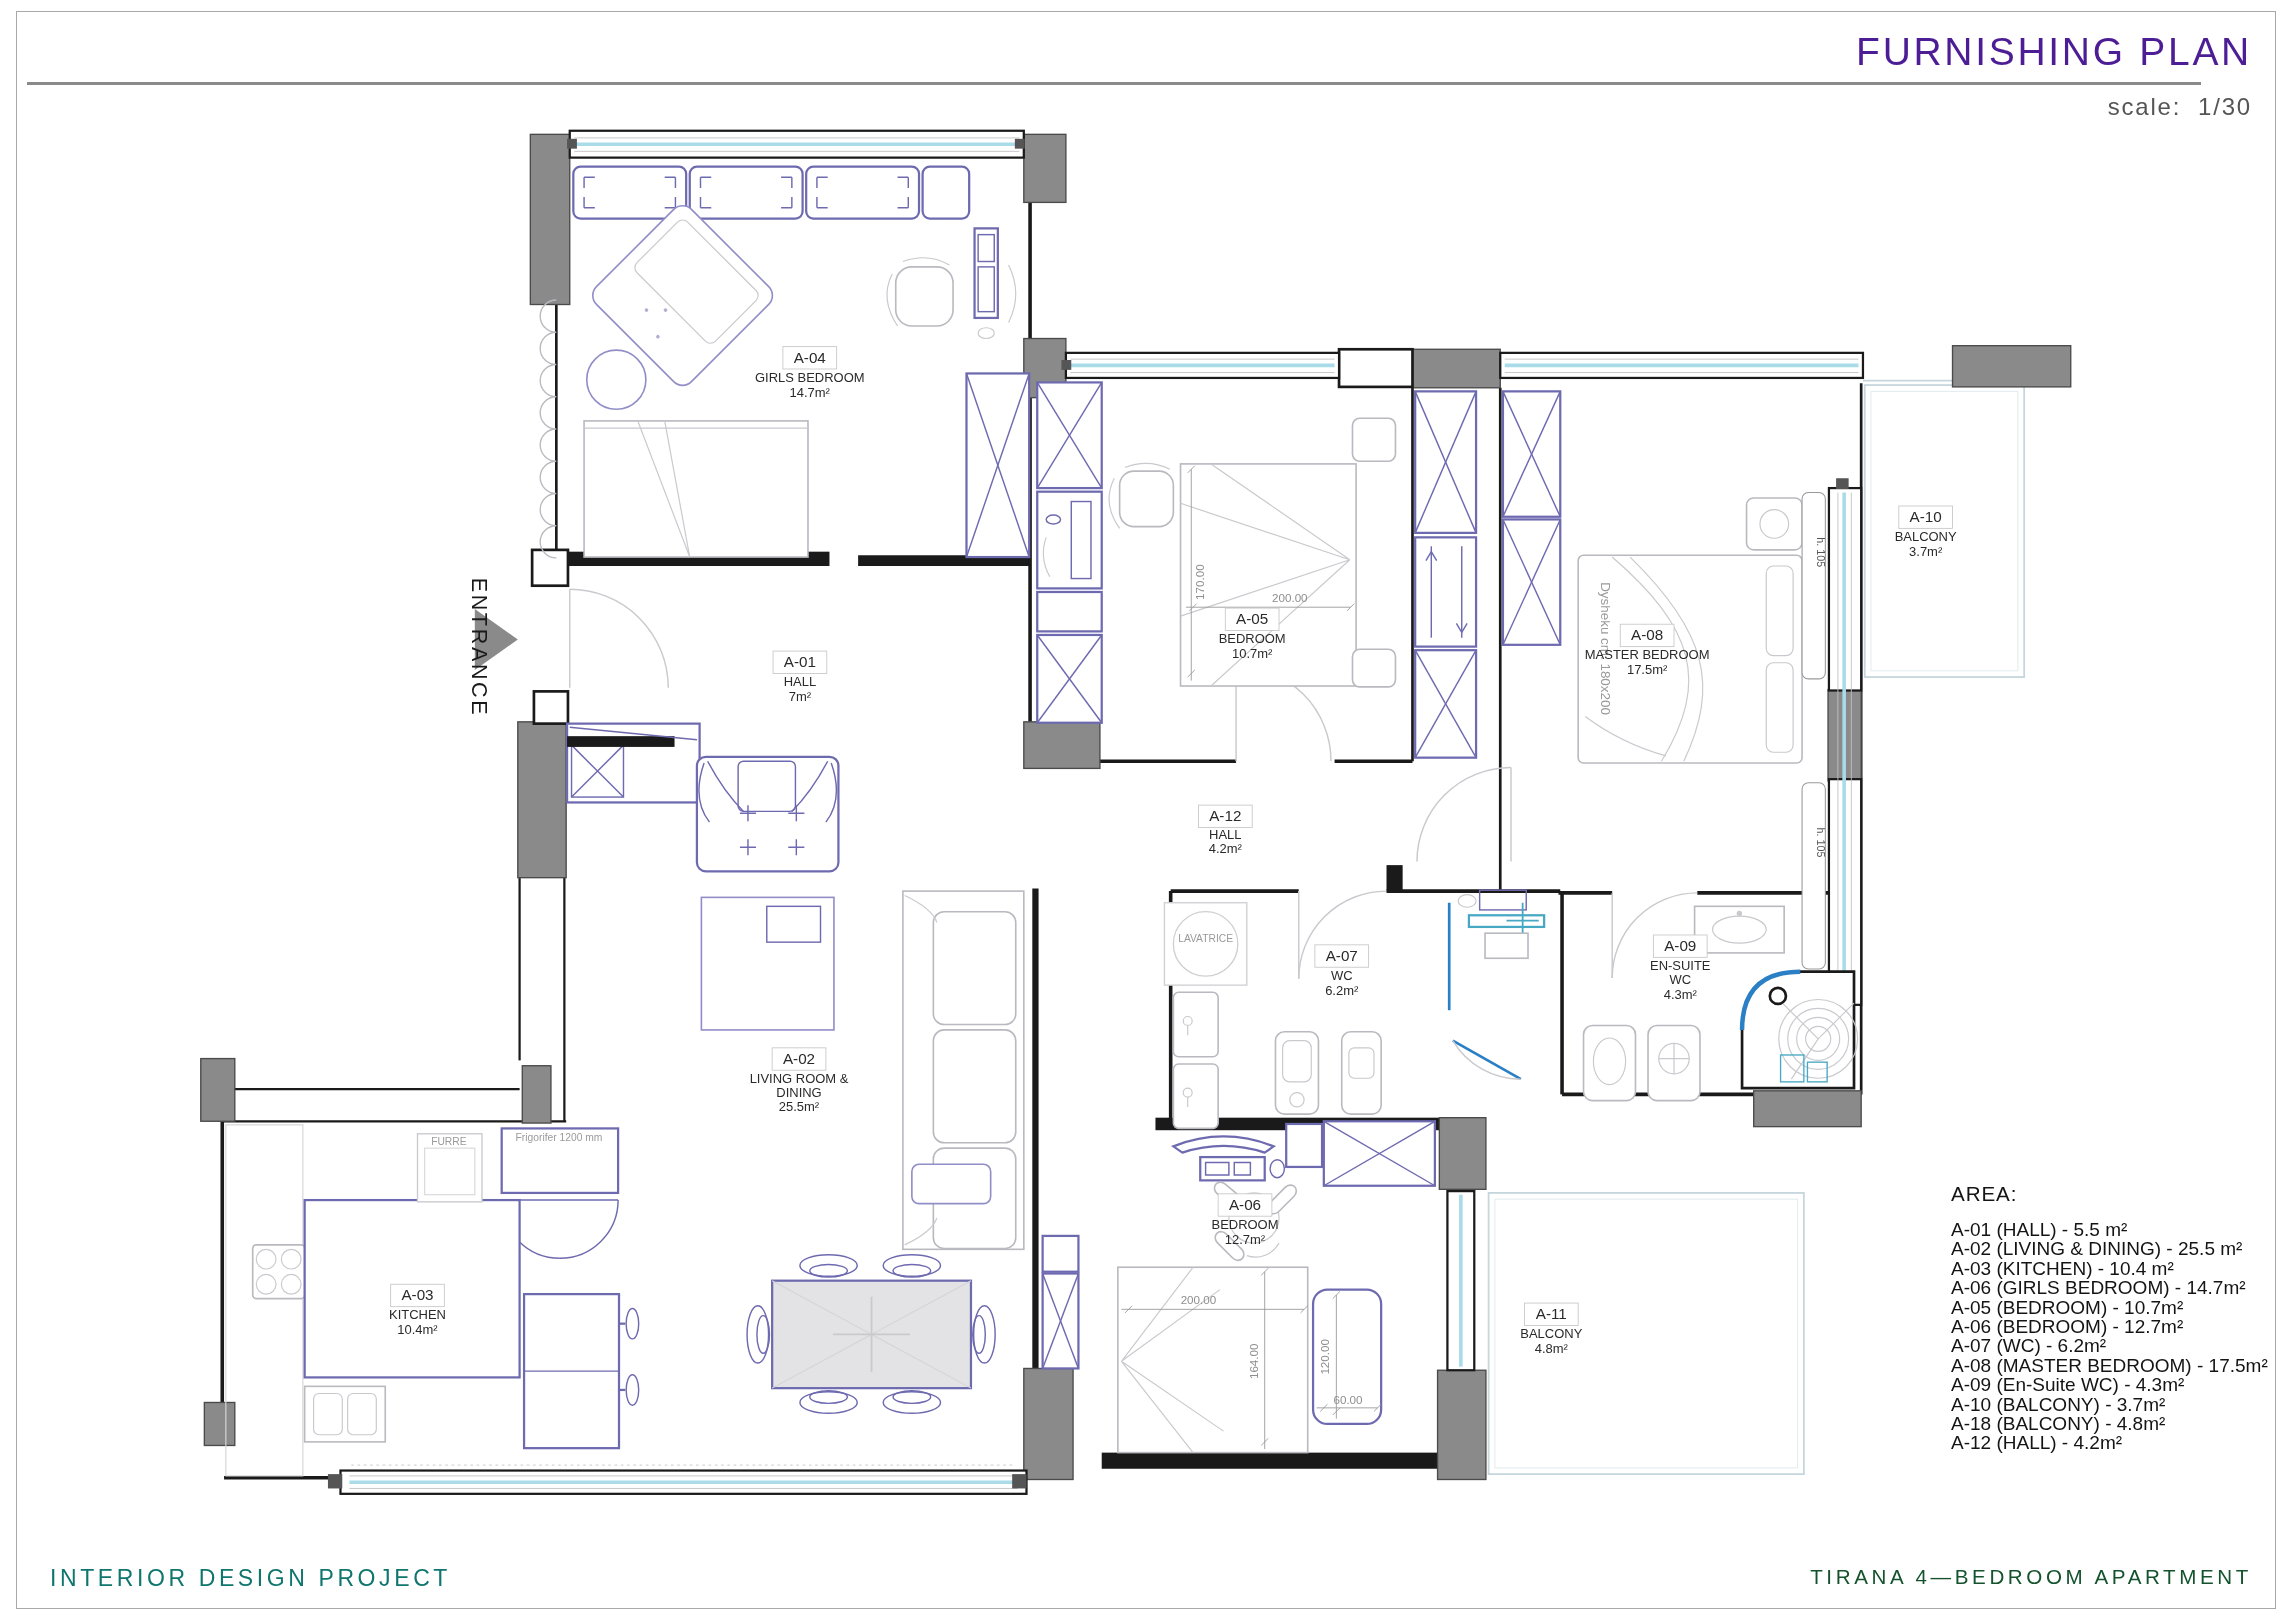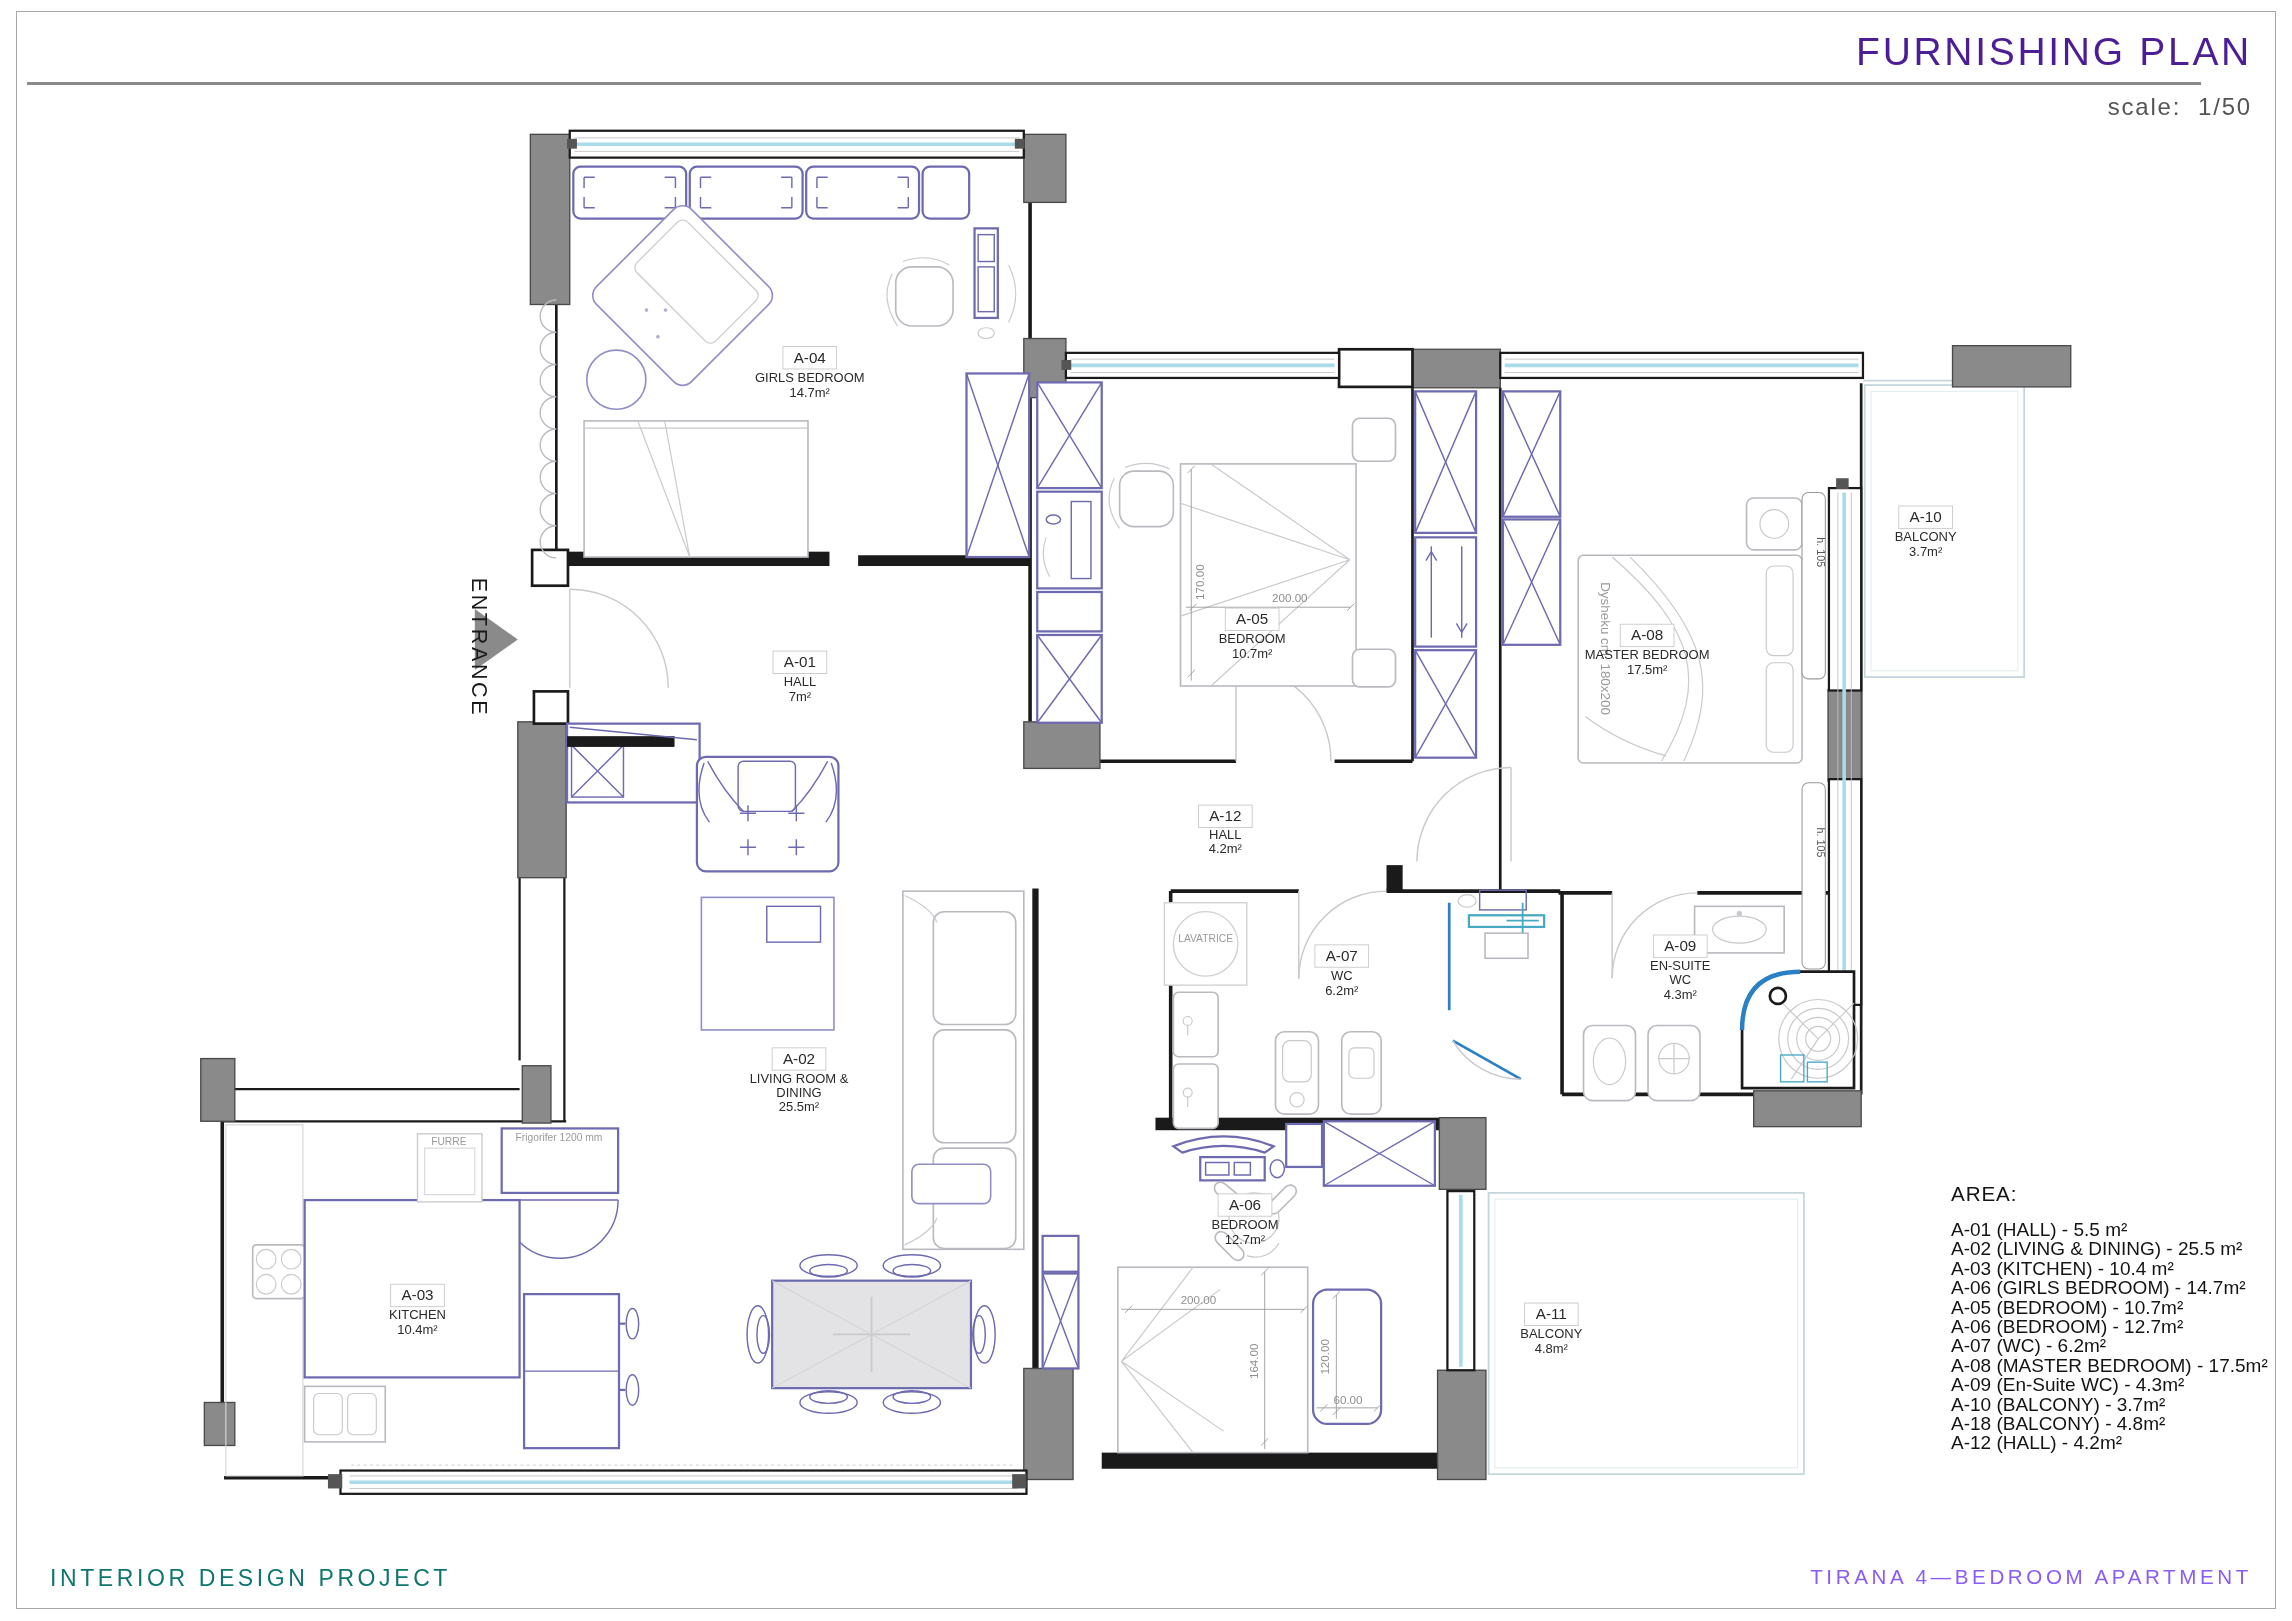--- a/index.html
+++ b/index.html
@@ -3,21 +3,21 @@
 <meta charset="utf-8">
 <style>
   html,body{margin:0;padding:0;background:#fff;}
   body{width:2293px;height:1621px;position:relative;font-family:"Liberation Sans",sans-serif;overflow:hidden;}
   .abs{position:absolute;}
   #frame{left:16px;top:10.7px;width:2258px;height:1596px;border:1.8px solid #a8a8a8;}
   #title{right:41px;top:30px;font-size:39px;color:#4c1d95;letter-spacing:2.7px;white-space:pre;}
   #title-rule{left:27px;top:82px;width:2174px;height:2.7px;background:#8a8a8a;}
   #scale{right:41px;top:93px;font-size:24px;color:#555;letter-spacing:1.8px;white-space:pre;}
   #footer-left{left:50px;top:1565px;font-size:23px;color:#0f766e;letter-spacing:3.6px;white-space:pre;}
-  #footer-right{right:41px;top:1565px;font-size:20.6px;color:#8b5cf6;letter-spacing:3.6px;white-space:pre;}
+  #footer-right{right:41px;top:1565px;font-size:20.6px;color:#14532d;letter-spacing:3.6px;white-space:pre;}
   #legend{left:1951px;top:1182px;color:#141414;}
   #legend .hd{font-size:20.6px;margin-bottom:14px;letter-spacing:0.9px;}
   #legend .it{font-size:19px;line-height:19.4px;white-space:pre;}
   svg{position:absolute;left:0;top:0;}
   svg text{font-family:"Liberation Sans",sans-serif;}
   .code{font-size:17px;fill:#2a2a2a;}
   .rname{font-size:14.5px;fill:#2a2a2a;}
   .rarea{font-size:14.5px;fill:#2a2a2a;}
   .codebox{fill:#fff;stroke:#c9c9c9;stroke-width:1;}
   .wall{stroke:#1a1a1a;fill:none;}
@@ -38,21 +38,21 @@
   .ann{fill:#9a9a9a;}
   .blue{stroke:#2b7fc4;fill:none;}
   .teal{stroke:#47a8c4;fill:none;}
 </style>
 </head>
 <body>
 
 <div id="frame" class="abs"></div>
 <div id="title" class="abs">FURNISHING PLAN</div>
 <div id="title-rule" class="abs"></div>
-<div id="scale" class="abs">scale:  1/50</div>
+<div id="scale" class="abs">scale:  1/30</div>
 <div id="footer-left" class="abs">INTERIOR DESIGN PROJECT</div>
 <div id="footer-right" class="abs">TIRANA 4—BEDROOM APARTMENT</div>
 
 <div id="legend" class="abs">
   <div class="hd">AREA:</div>
   <div class="it">A-01 (HALL) - 5.5 m²</div>
   <div class="it">A-02 (LIVING &amp; DINING) - 25.5 m²</div>
   <div class="it">A-03 (KITCHEN) - 10.4 m²</div>
   <div class="it">A-06 (GIRLS BEDROOM) - 14.7m²</div>
   <div class="it">A-05 (BEDROOM) - 10.7m²</div>

